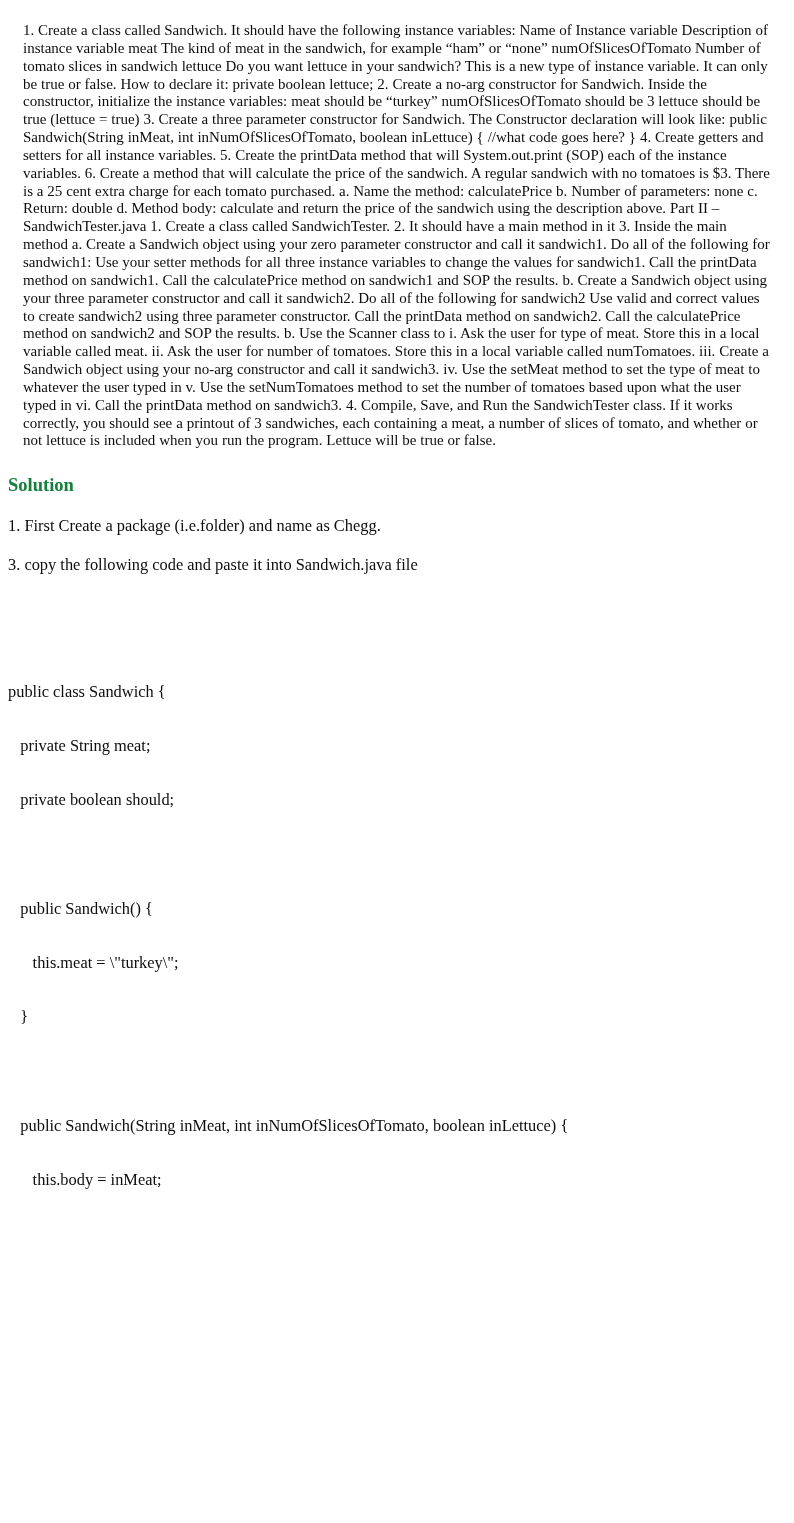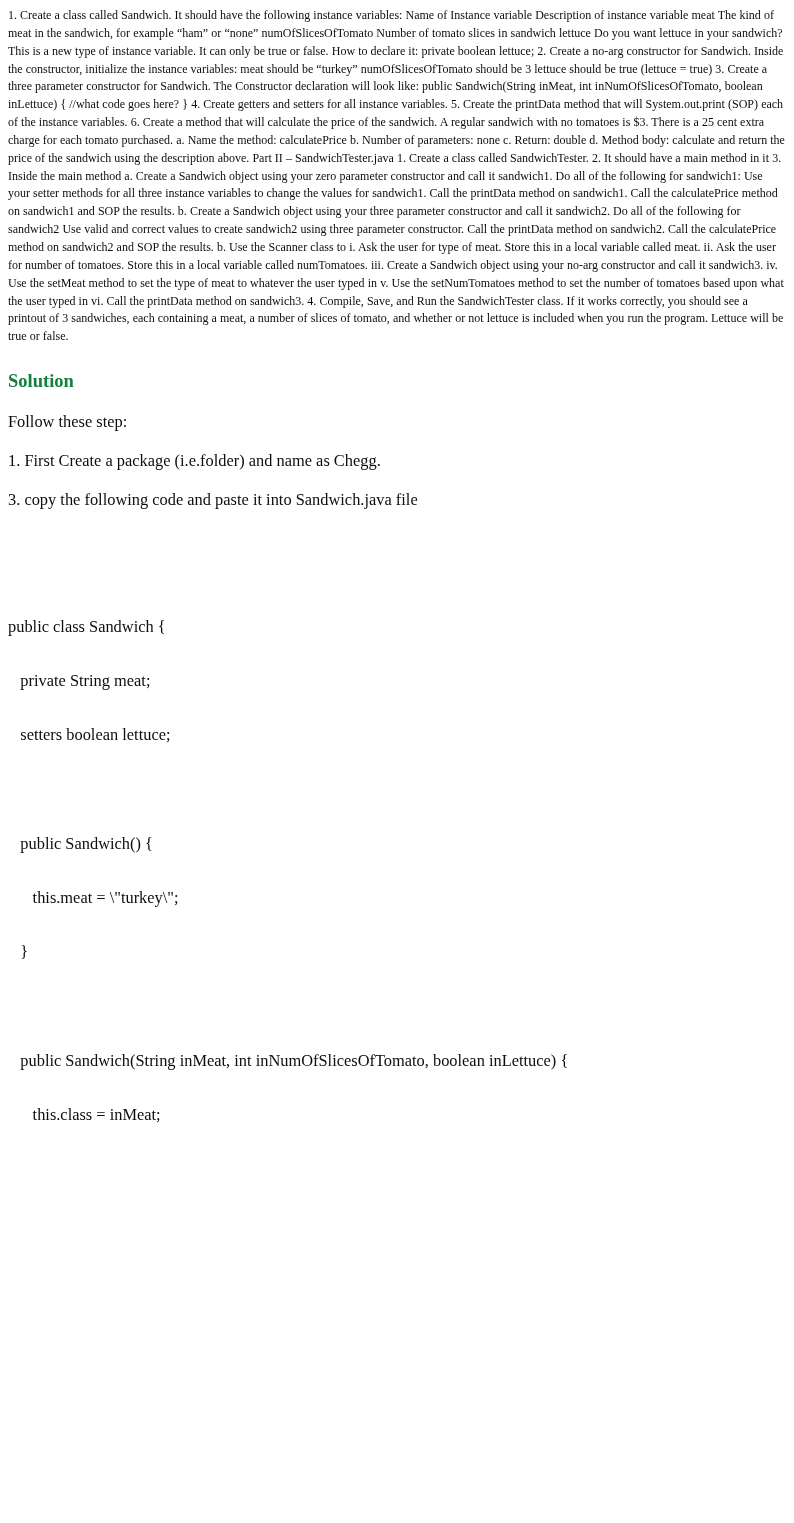--- a/index.html
+++ b/index.html
@@ -16,25 +16,25 @@
     overflow: hidden;
   }
   .page {
     width: 794px;
     box-sizing: border-box;
     padding: 7px 8px 0 8px;
   }
 
   
   .prose {
-    font-size: 12px;
+    font-size: 15px;
     line-height: 17.85px;
     text-align: left;
     color: #0d0d0d;
-    margin: 0;
+    margin: 15px;
     word-spacing: 0.1px;
   }
 
   h2.solution-heading {
     font-size: 18.5px;
     line-height: 22px;
     font-weight: bold;
     margin: 24px 0 0 0;
     color: #15803d;
     font-family: "Liberation Serif", "DejaVu Serif", serif;
@@ -66,39 +66,38 @@
 </style>
 </head>
 <body>
 
 <div class="page">
 
   <p class="prose">1. Create a class called Sandwich. It should have the following instance variables: Name of Instance variable Description of instance variable meat The kind of meat in the sandwich, for example “ham” or “none” numOfSlicesOfTomato Number of tomato slices in sandwich lettuce Do you want lettuce in your sandwich? This is a new type of instance variable. It can only be true or false. How to declare it: private boolean lettuce; 2. Create a no-arg constructor for Sandwich. Inside the constructor, initialize the instance variables: meat should be “turkey” numOfSlicesOfTomato should be 3 lettuce should be true (lettuce = true) 3. Create a three parameter constructor for Sandwich. The Constructor declaration will look like: public Sandwich(String inMeat, int inNumOfSlicesOfTomato, boolean inLettuce) { //what code goes here? } 4. Create getters and setters for all instance variables. 5. Create the printData method that will System.out.print (SOP) each of the instance variables. 6. Create a method that will calculate the price of the sandwich. A regular sandwich with no tomatoes is $3. There is a 25 cent extra charge for each tomato purchased. a. Name the method: calculatePrice b. Number of parameters: none c. Return: double d. Method body: calculate and return the price of the sandwich using the description above. Part II – SandwichTester.java 1. Create a class called SandwichTester. 2. It should have a main method in it 3. Inside the main method a. Create a Sandwich object using your zero parameter constructor and call it sandwich1. Do all of the following for sandwich1: Use your setter methods for all three instance variables to change the values for sandwich1. Call the printData method on sandwich1. Call the calculatePrice method on sandwich1 and SOP the results. b. Create a Sandwich object using your three parameter constructor and call it sandwich2. Do all of the following for sandwich2 Use valid and correct values to create sandwich2 using three parameter constructor. Call the printData method on sandwich2. Call the calculatePrice method on sandwich2 and SOP the results. b. Use the Scanner class to i. Ask the user for type of meat. Store this in a local variable called meat. ii. Ask the user for number of tomatoes. Store this in a local variable called numTomatoes. iii. Create a Sandwich object using your no-arg constructor and call it sandwich3. iv. Use the setMeat method to set the type of meat to whatever the user typed in v. Use the setNumTomatoes method to set the number of tomatoes based upon what the user typed in vi. Call the printData method on sandwich3. 4. Compile, Save, and Run the SandwichTester class. If it works correctly, you should see a printout of 3 sandwiches, each containing a meat, a number of slices of tomato, and whether or not lettuce is included when you run the program. Lettuce will be true or false.</p>
 
   <h2 class="solution-heading">Solution</h2>
 
-  <p class="para">Follow these step:</p>
 
   <p class="para">1. First Create a package (i.e.folder) and name as Chegg.</p>
 
 
   <p class="para">3. copy the following code and paste it into Sandwich.java file</p>
 
   <div class="code-block">
     <div class="code-line blank"></div>
     <div class="code-line">public class Sandwich {</div>
     <div class="code-line">   private String meat;</div>
-    <div class="code-line">   setters boolean lettuce;</div>
+    <div class="code-line">   private boolean should;</div>
     <div class="code-line blank"></div>
     <div class="code-line">   public Sandwich() {</div>
     <div class="code-line">      this.meat = \"turkey\";</div>
     <div class="code-line">   }</div>
     <div class="code-line blank"></div>
     <div class="code-line">   public Sandwich(String inMeat, int inNumOfSlicesOfTomato, boolean inLettuce) {</div>
-    <div class="code-line">      this.class = inMeat;</div>
+    <div class="code-line">      this.body = inMeat;</div>
     
     
     
     
     
     
     
     
     
     

